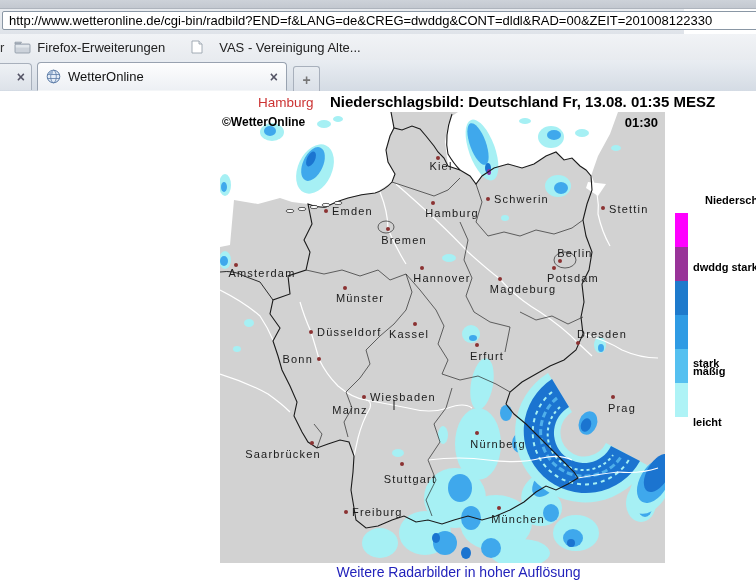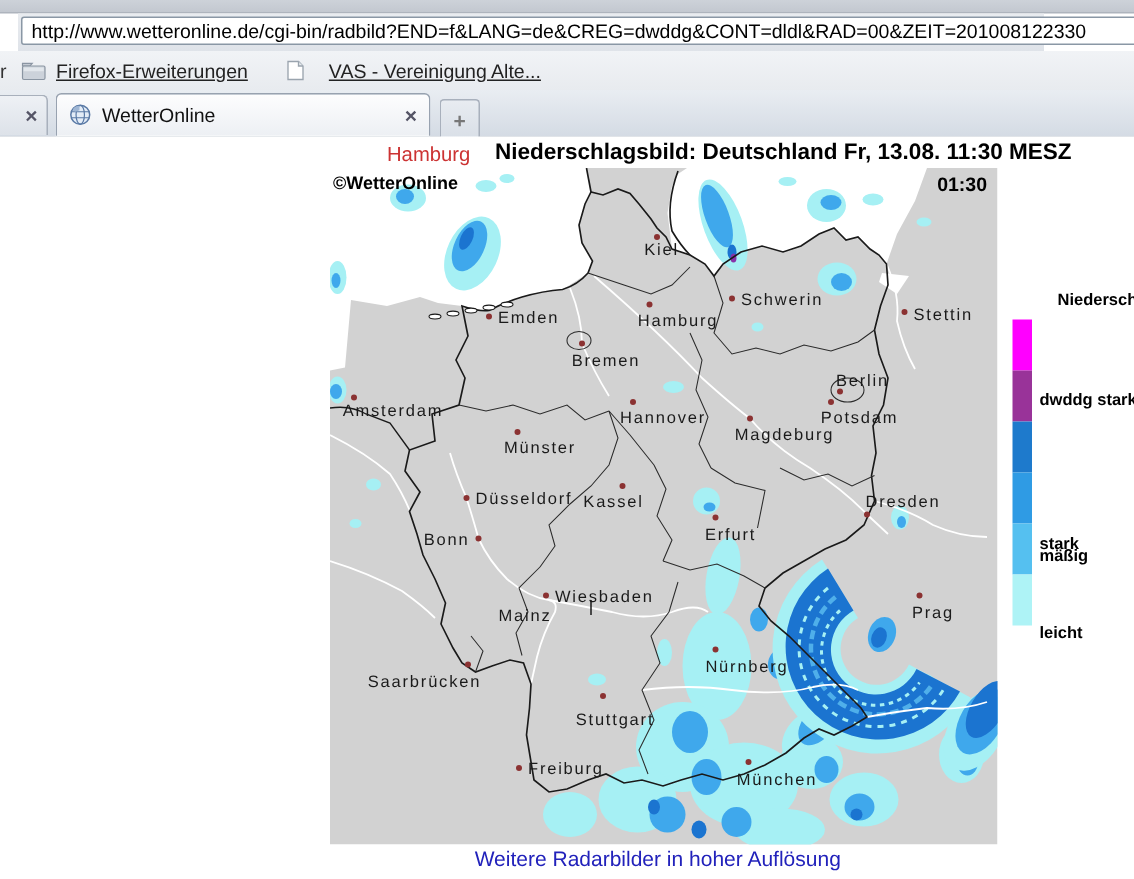--- a/index.html
+++ b/index.html
@@ -3,30 +3,30 @@
 <meta charset="utf-8">
 <style>
   html,body{margin:0;padding:0;}
   body{
     width:756px;height:586px;overflow:hidden;background:#fff;
     font-family:"Liberation Sans",sans-serif;position:relative;
   }
   
   .top-strip{position:absolute;left:0;top:0;width:756px;height:8px;
     background:linear-gradient(#cdd2d9,#c3c8d0);border-bottom:1px solid #aeb4bd;}
-  .url-row{position:absolute;left:12px;top:9px;width:684px;height:25px;
+  .url-row{position:absolute;left:0;top:9px;width:684px;height:25px;
     background:linear-gradient(#e9ecf0,#dfe3e9);}
   .url-input{position:absolute;left:2px;top:2px;width:748px;height:17px;
     background:#fff;border:1px solid #8a97a5;border-radius:2px;
     font-family:"Liberation Sans",sans-serif;font-size:13px;color:#000;
     padding:0 0 0 6px;line-height:17px;}
   .bookmarks-bar{position:absolute;left:0;top:34px;width:756px;height:26px;
     background:linear-gradient(#f1f3f6,#e8ebef);display:flex;align-items:center;}
   .bm-frag{font-size:13px;color:#333;margin-left:0px;}
-  .bm-item{display:flex;align-items:center;gap:6px;margin-left:10px;font-size:13px;color:#222;cursor:default;text-decoration:underline;}
+  .bm-item{display:flex;align-items:center;gap:6px;margin-left:10px;font-size:13px;color:#222;cursor:default;}
   .tab-strip{position:absolute;left:0;top:60px;width:756px;height:31px;
     background:linear-gradient(#e9edf2,#d4dbe4);border-bottom:1px solid #9aa4b2;}
   .tab-partial{position:absolute;left:-6px;top:3px;width:38px;height:27px;
     background:linear-gradient(#eef1f5,#dde2e9);border:1px solid #a8b0bc;border-bottom:none;
     border-radius:4px 4px 0 0;display:flex;align-items:center;justify-content:flex-end;padding-right:6px;box-sizing:border-box;}
   .tab-active{position:absolute;left:37px;top:2px;width:250px;height:29px;
     background:linear-gradient(#fdfdfe,#edf0f4);border:1px solid #98a2b0;border-bottom:1px solid #f4f6f8;
     border-radius:4px 4px 0 0;display:flex;align-items:center;box-sizing:border-box;padding:0 8px;}
   .tab-title{font-size:13px;font-weight:normal;color:#111;margin-left:7px;flex:1;}
   .tab-close{font-size:14px;font-weight:bold;color:#556;line-height:14px;cursor:default;}
@@ -37,21 +37,21 @@
   
   .content{position:absolute;left:0;top:91px;width:756px;height:495px;background:#fff;}
   .bookmark-link{position:absolute;left:258px;top:4px;font-size:13.5px;color:#cc3333;}
   .page-title{position:absolute;left:330px;top:2px;font-size:15px;font-weight:bold;color:#000;white-space:nowrap;}
   .map-wrap{position:absolute;left:220px;top:21px;width:445px;height:451px;}
   
   .legend-title{position:absolute;left:677px;top:103px;font-size:11px;font-weight:bold;color:#000;padding-left:28px;}
   .legend-bar{position:absolute;left:675px;top:122px;width:13px;}
   .legend-seg{width:13px;height:34px;}
   .legend-label{position:absolute;left:693px;font-size:11px;font-weight:bold;color:#000;white-space:nowrap;}
-  .bottom-link{position:absolute;left:216px;top:473px;width:445px;text-align:center;
+  .bottom-link{position:absolute;left:236px;top:473px;width:445px;text-align:center;
     font-size:14px;color:#2222bb;}
   svg text{font-family:"Liberation Sans",sans-serif;}
   .city-label{font-size:11px;fill:#1a1a1a;letter-spacing:1.2px;}
   .map-copy{font-size:12px;font-weight:bold;fill:#000;}
   .map-time{font-size:13px;font-weight:bold;fill:#000;}
 </style>
 </head>
 <body>
 
 <div class="top-strip"></div>
@@ -92,21 +92,21 @@
     </svg>
     <span class="tab-title">WetterOnline</span>
     <span class="tab-close">×</span>
   </div>
   <div class="tab-new">+</div>
 </div>
 
 <div class="content">
 
   <a class="bookmark-link">Hamburg</a>
-  <div class="page-title">Niederschlagsbild: Deutschland Fr, 13.08. 11:30 MESZ</div>
+  <div class="page-title">Niederschlagsbild: Deutschland Fr, 13.08. 01:35 MESZ</div>
 
   <div class="map-wrap">
     <svg id="map-svg" width="445" height="451" viewBox="0 0 445 451">
 
       <rect x="0" y="0" width="445" height="451" fill="#ffffff"></rect>
 
       <rect x="0" y="0" width="445" height="451" fill="#d2d2d2"></rect>
 
       <path fill="#ffffff" d="M0,0 H171 L174,16 L170,24 L166,38 L168,50 L175,62 L172,70 L163,76 L155,81 L142,82 L128,86 L115,90 L106,95 L98,94 L88,92 L72,90 L60,86 L38,92 L14,88 L10,133 L0,135 Z"></path>
       <path fill="#ffffff" d="M238,0 H398 L390,22 L378,44 L371,64 L366,58 L360,54 L352,46 L344,48 L336,40 L326,44 L314,52 L302,56 L288,52 L274,56 L262,64 L256,72 L250,64 L240,58 L228,54 L225,30 L228,12 L232,4 Z"></path>

